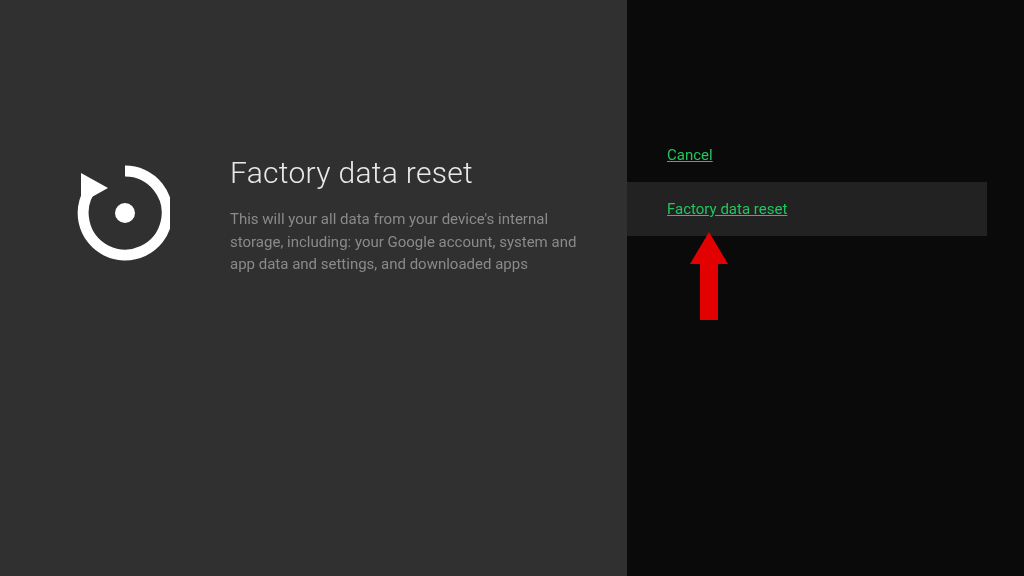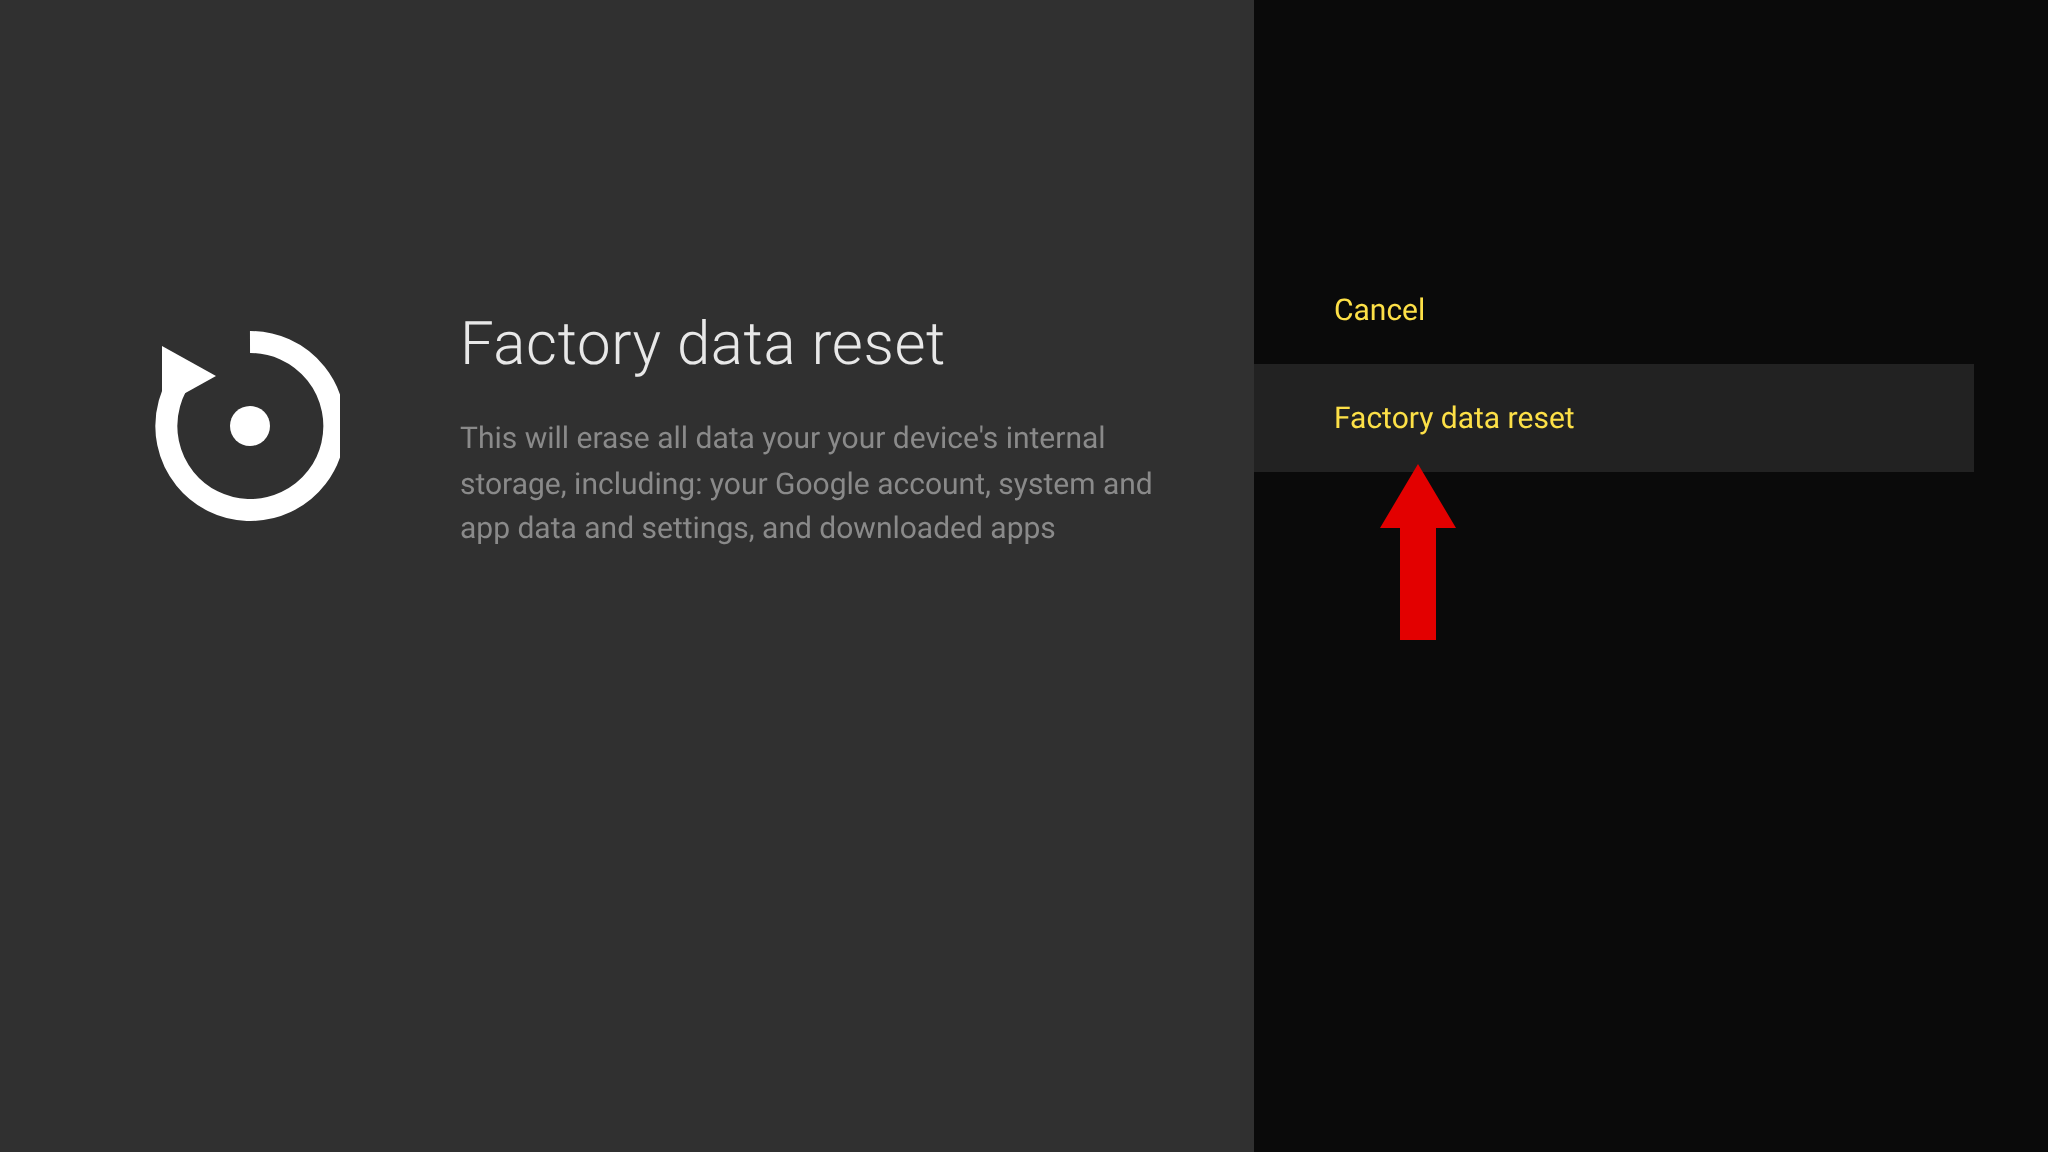--- a/index.html
+++ b/index.html
@@ -51,23 +51,24 @@
     .right-panel {
       width: 397px;
       height: 576px;
       background: #0a0a0a;
       padding-top: 128px;
     }
     .menu-item {
       width: 360px;
       padding: 18px 0 18px 40px;
       font-size: 15px;
-      color: #fde047;
+      color: #22c55e;
       cursor: pointer;
       font-weight: 400;
+      text-decoration: underline;
     }
     .menu-item.highlighted {
       background: #222222;
     }
     .annotation-arrow {
       position: absolute;
       left: 688px;
       top: 232px;
       pointer-events: none;
     }
@@ -78,21 +79,21 @@
 <div class="left-panel">
   <div class="icon-container">
     <svg viewBox="0 0 100 100" xmlns="http://www.w3.org/2000/svg">
       <path d="M 55 8 A 42 42 0 1 1 23 23" stroke="#ffffff" stroke-width="11" fill="none"></path>
       <polygon points="11,10 11,40 38,25" fill="#ffffff"></polygon>
       <circle cx="55" cy="50" r="10" fill="#ffffff"></circle>
     </svg>
   </div>
   <div class="content-area">
     <h1 class="page-title">Factory data reset</h1>
-    <p class="page-description">This will erase all data your your device's internal storage, including: your Google account, system and app data and settings, and downloaded apps</p>
+    <p class="page-description">This will your all data from your device's internal storage, including: your Google account, system and app data and settings, and downloaded apps</p>
   </div>
 </div>
 
 <div class="right-panel">
   <div class="menu-item">Cancel</div>
   <div class="menu-item highlighted">Factory data reset</div>
 </div>
 
 <div class="annotation-arrow">
   <svg width="42" height="90" xmlns="http://www.w3.org/2000/svg">

